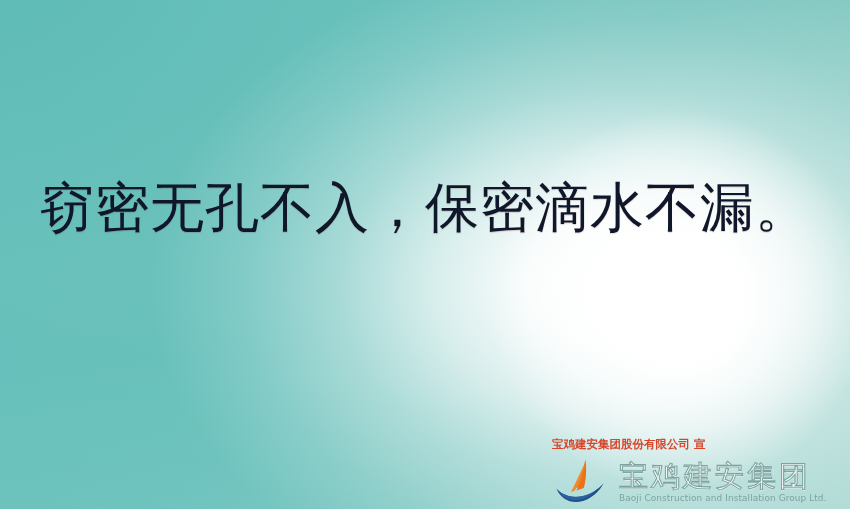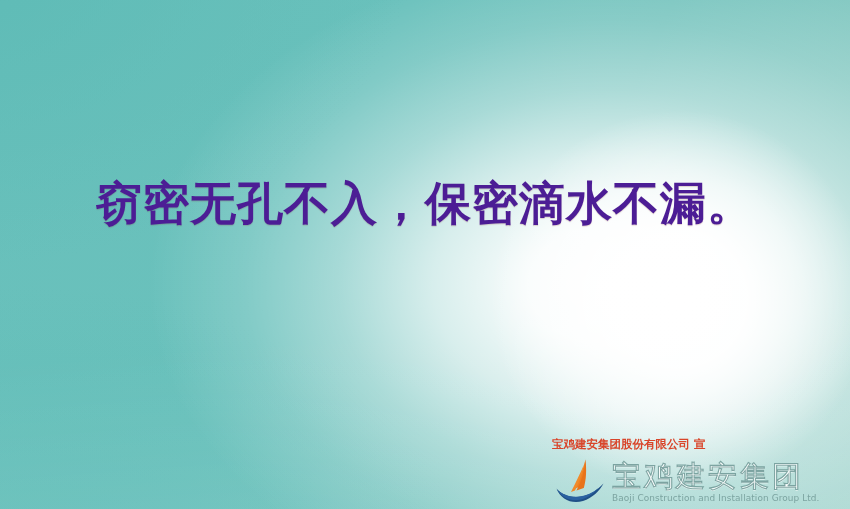--- a/index.html
+++ b/index.html
@@ -72,24 +72,24 @@
   }
 
   
   .slogan {
     position: absolute;
     left: 0;
     right: 0;
     top: 178px;
     text-align: center;
     font-family: "DejaVu Sans", "Liberation Sans", sans-serif;
-    font-size: 46px;
-    font-weight: bold;
+    font-size: 54px;
+    font-weight: normal;
     letter-spacing: 1px;
-    color: #4c1d95;
+    color: #0f172a;
     line-height: 1.12;
     white-space: nowrap;
     text-shadow: 0 1px 1px rgba(120,30,10,0.18);
   }
 
   
   .brand {
     position: absolute;
     right: 6px;
     bottom: 2px;
@@ -102,21 +102,21 @@
     font-weight: bold;
     color: #d9452a;
     letter-spacing: 0px;
     margin-left: 0;
     margin-bottom: 5px;
     white-space: nowrap;
   }
   .brand-logo {
     display: flex;
     align-items: center;
-    gap: 4px;
+    gap: 11px;
   }
   .brand-mark {
     width: 56px;
     height: 50px;
     flex: 0 0 56px;
     position: relative;
   }
   .brand-wordmark {
     flex: 1 1 auto;
     position: relative;

